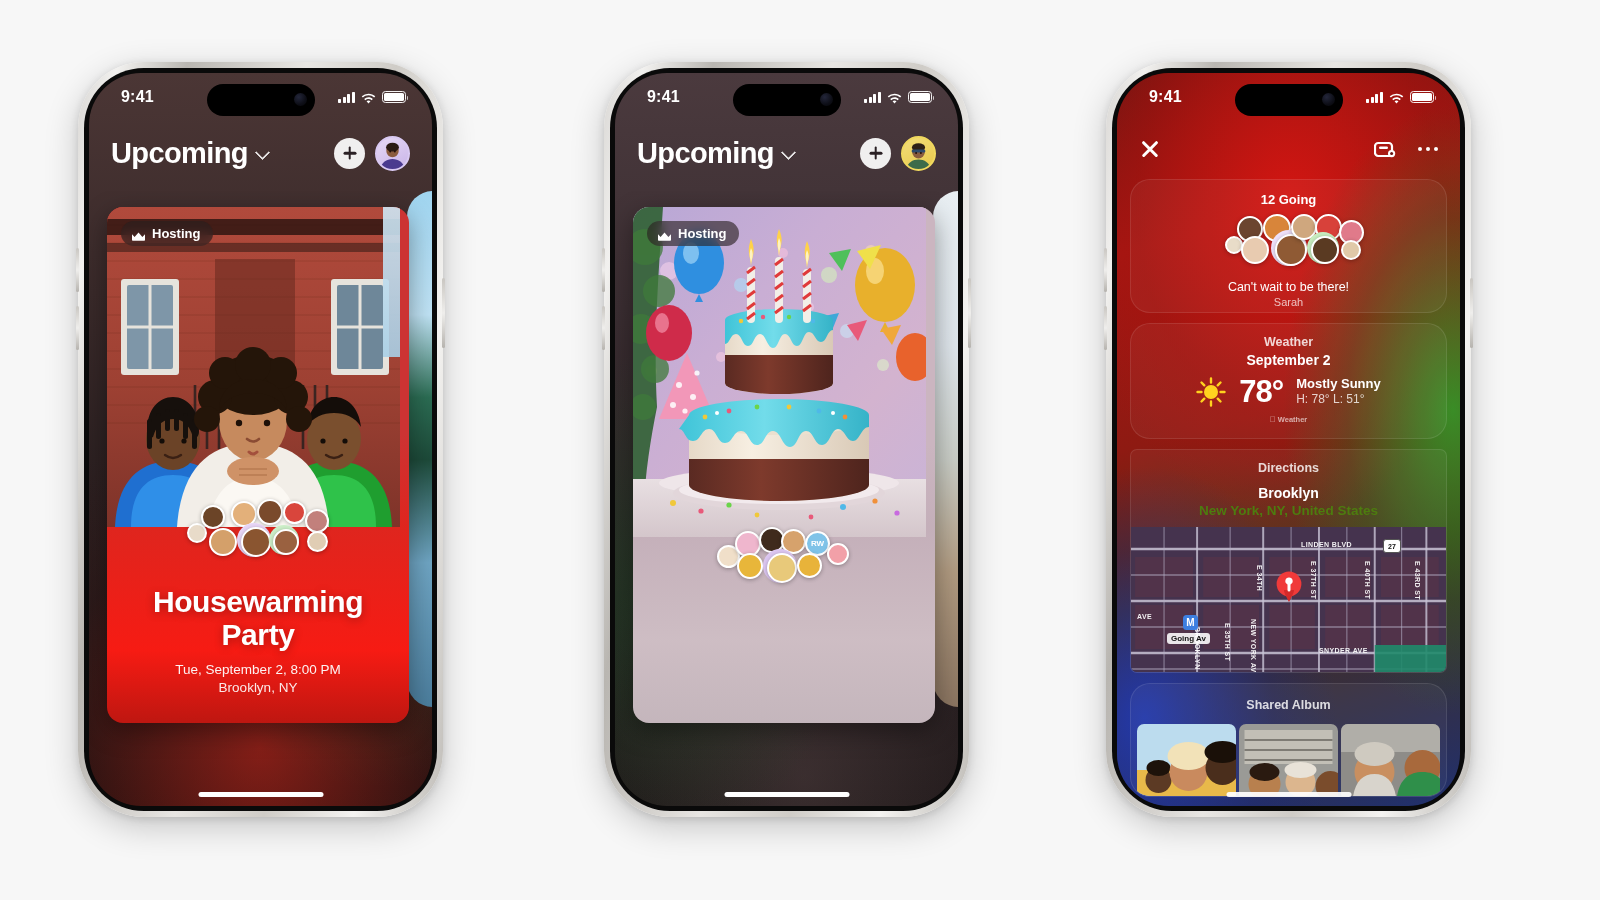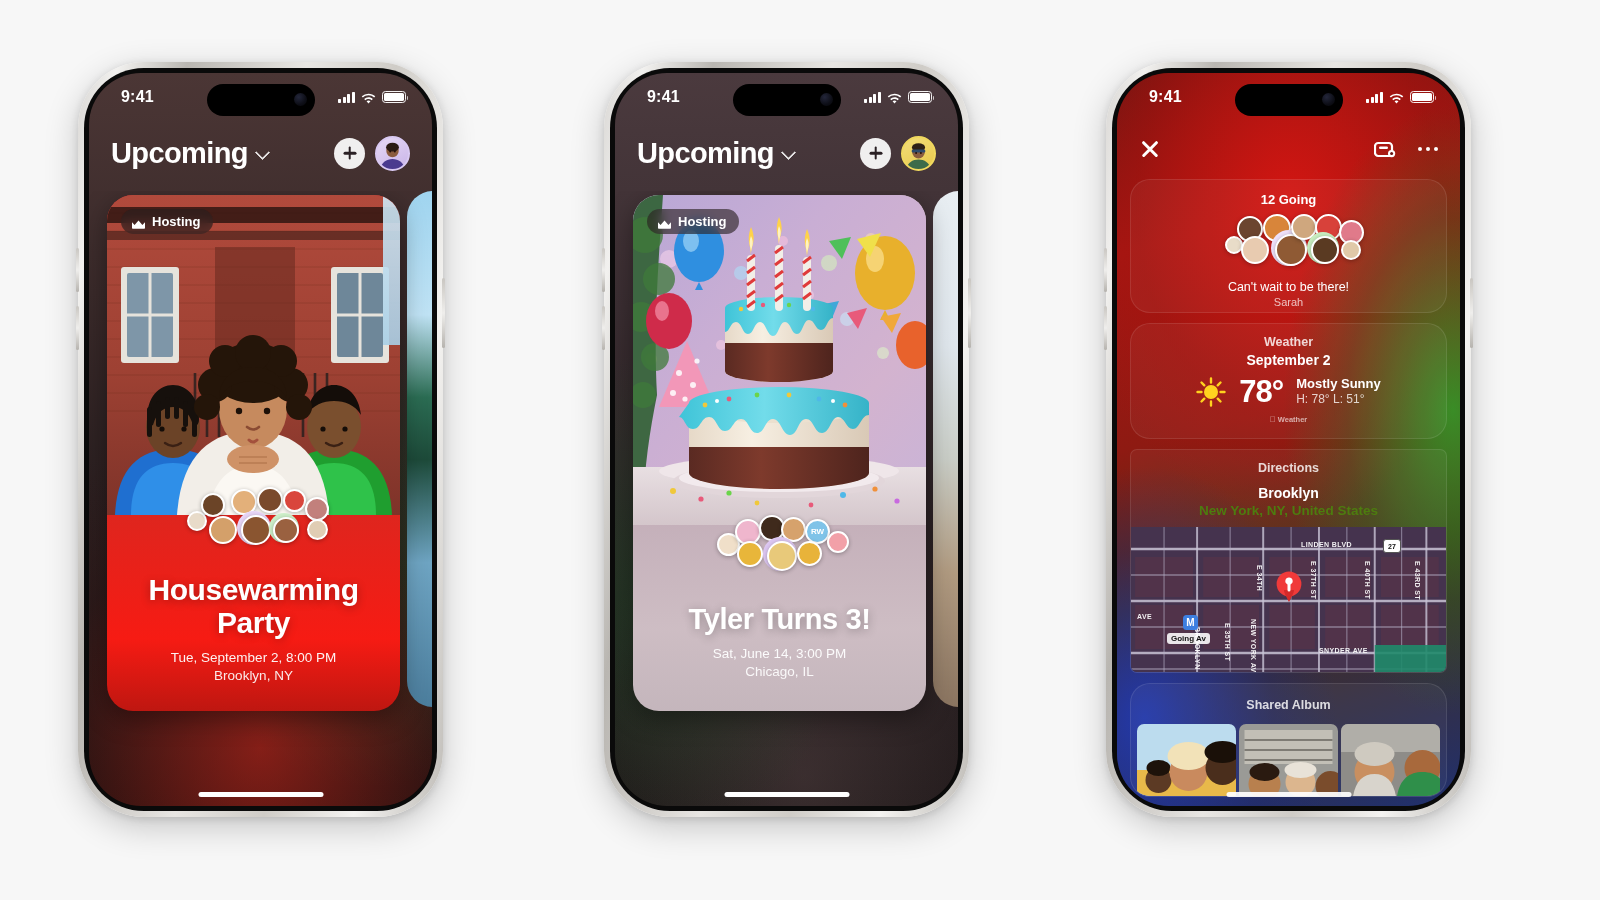--- a/index.html
+++ b/index.html
@@ -79,22 +79,23 @@
   .plus-btn::before,.plus-btn::after{content:"";position:absolute;background:#2a2024;border-radius:2px;}
   .plus-btn::before{left:50%;top:50%;transform:translate(-50%,-50%);width:13px;height:2.6px;}
   .plus-btn::after{left:50%;top:50%;transform:translate(-50%,-50%);width:2.6px;height:13px;}
   .avatar-btn{
     width:31px;height:31px;border-radius:50%;overflow:hidden;position:relative;
   }
 
   
   .cardzone{position:absolute;left:0;right:0;top:118px;bottom:0;overflow:hidden;}
   .evcard{
-    position:absolute;top:4px;border-radius:26px;overflow:hidden;
+    position:absolute;top:16px;border-radius:16px;overflow:hidden;
     box-shadow:0 8px 26px rgba(0,0,0,.38);
+    padding-left:9px;
   }
   .evphoto{position:absolute;left:0;right:0;top:0;height:58%;overflow:hidden;}
   .hosting{
     position:absolute;left:14px;top:14px;z-index:4;
     display:flex;align-items:center;gap:6px;
     background:rgba(40,30,30,.62);backdrop-filter:blur(6px);
     padding:5px 13px 5px 10px;border-radius:14px;
   }
   .crown{width:15px;height:11px;position:relative;}
   .hosting-lbl{color:#fff;font-size:13px;font-weight:600;}
@@ -614,25 +615,20 @@
               <div class="av" style="left:22px;top:26px;width:22px;height:22px;background:#e8b63a;border:2px solid #fff;"></div>
               <div class="av" style="left:44px;top:0px;width:22px;height:22px;background:#3f2a1c;border:2px solid #fff;"></div>
               <div class="av" style="left:66px;top:2px;width:21px;height:21px;background:#d6a26c;border:2px solid #fff;"></div>
               <div class="av-ring" style="left:48px;top:22px;width:34px;height:34px;background:#ddc7f2;"></div>
               <div class="av" style="left:52px;top:26px;width:26px;height:26px;background:#e8c97a;border:2px solid #fff;"></div>
               <div class="av" style="left:90px;top:4px;width:21px;height:21px;background:#7fc3e8;border:2px solid #fff;color:#fff;font-size:8px;font-weight:700;display:flex;align-items:center;justify-content:center;">RW</div>
               <div class="av" style="left:82px;top:26px;width:21px;height:21px;background:#e8b33a;border:2px solid #fff;"></div>
               <div class="av" style="left:112px;top:16px;width:18px;height:18px;background:#f2a0a8;border:2px solid #fff;"></div>
             </div>
 
-            <div class="ev-text" style="padding-bottom:32px;">
-              <div class="ev-title" style="font-size:29px;">Tyler Turns 3!</div>
-              <div class="ev-date">Sat, June 14, 3:00 PM</div>
-              <div class="ev-loc">Chicago, IL</div>
-            </div>
           </div>
         </div>
 
         <div class="homebar"></div>
       </div>
     </div>
   </div>
 
   <div class="phone" style="left:1106px;top:62px;width:365px;height:755px;">
     <div class="frame-outer"></div>

